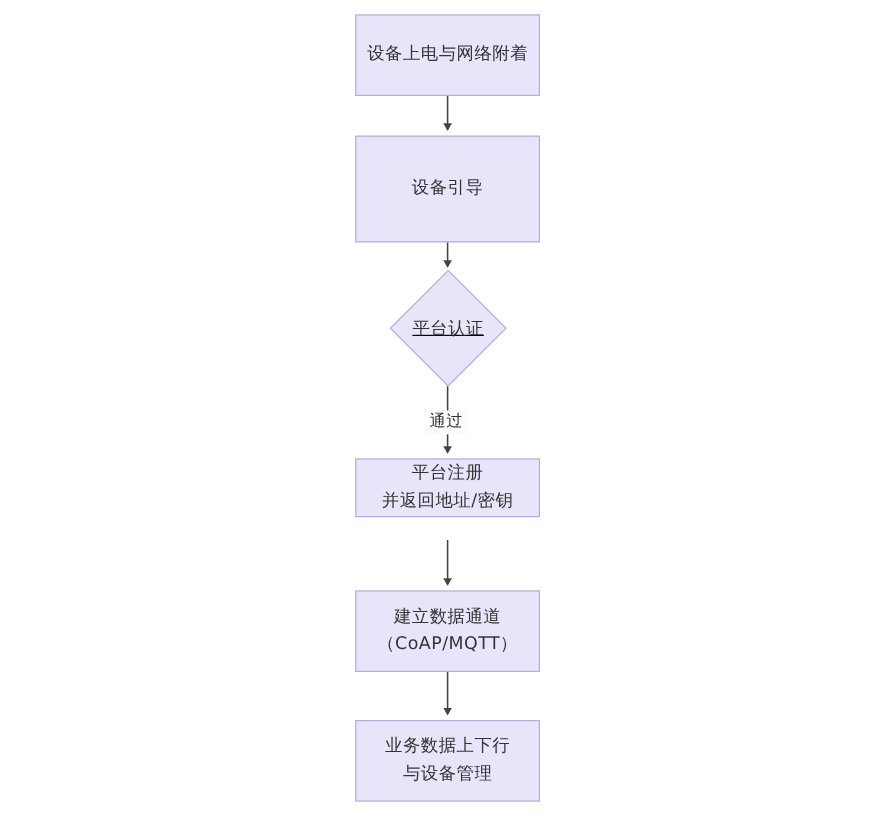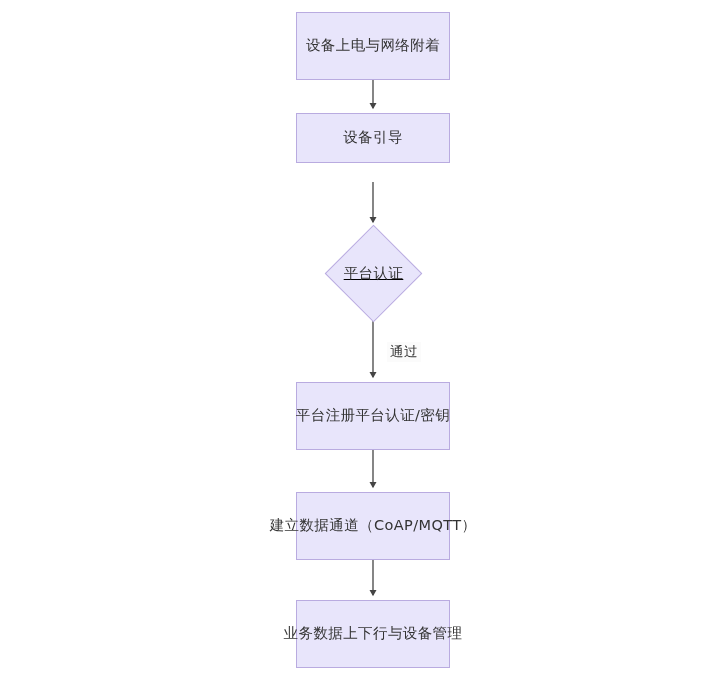--- a/index.html
+++ b/index.html
@@ -34,21 +34,21 @@
     pointer-events: none;
   }
 
   
   .node {
     position: absolute;
     box-sizing: border-box;
     background: #e8e5fb;
     border: 1.5px solid #b9abe0;
     display: flex;
-    flex-direction: row;
+    flex-direction: column;
     align-items: center;
     justify-content: center;
     color: #333333;
     font-size: 14.5px;
     line-height: 1.62;
     letter-spacing: 0.4px;
     text-align: right;
     white-space: nowrap;
   }
 
@@ -85,21 +85,20 @@
   .edge-label {
     position: absolute;
     background: #fbfbfb;
     color: #333333;
     font-size: 13.5px;
     letter-spacing: 0.4px;
     line-height: 1.3;
     padding: 1px 3px;
     white-space: nowrap;
     z-index: 4;
-    margin-left: 32px;
   }
 </style>
 </head>
 <body>
 
 <div id="flow-canvas">
 
   <svg id="connector-layer" viewBox="0 0 726 700" width="726" height="700" xmlns="http://www.w3.org/2000/svg">
     <defs>
       <marker id="arrowhead" markerWidth="9" markerHeight="9" refX="5.2" refY="3.6" orient="auto" markerUnits="userSpaceOnUse">
@@ -115,34 +114,34 @@
 
     <line x1="373" y1="450" x2="373" y2="487" stroke="#444444" stroke-width="1.3" marker-end="url(#arrowhead)"></line>
 
     <line x1="373" y1="560" x2="373" y2="595" stroke="#444444" stroke-width="1.3" marker-end="url(#arrowhead)"></line>
   </svg>
 
   <div class="node" style="left:296px; top:12px; width:154px; height:68px;">
     <span class="node-line">设备上电与网络附着</span>
   </div>
 
-  <div class="node" style="left:296px; top:113px; width:154px; height:50px;">
+  <div class="node" style="left:296px; top:113px; width:154px; height:89px;">
     <span class="node-line">设备引导</span>
   </div>
 
   <div class="diamond-wrap" style="left:324px; top:226px; width:99px; height:95px;">
     <div class="node-diamond" style="left:15px; top:13px; width:69px; height:69px;"></div>
     <span class="diamond-label">平台认证</span>
   </div>
 
   <div class="edge-label" style="left:355px; top:342px;">通过</div>
 
-  <div class="node" style="left:296px; top:382px; width:154px; height:68px;">
+  <div class="node" style="left:296px; top:382px; width:154px; height:49px;">
     <span class="node-line">平台注册</span>
-    <span class="node-line">平台认证/密钥</span>
+    <span class="node-line">并返回地址/密钥</span>
   </div>
 
   <div class="node" style="left:296px; top:492px; width:154px; height:68px;">
     <span class="node-line">建立数据通道</span>
     <span class="node-line">（CoAP/MQTT）</span>
   </div>
 
   <div class="node" style="left:296px; top:600px; width:154px; height:68px;">
     <span class="node-line">业务数据上下行</span>
     <span class="node-line">与设备管理</span>

